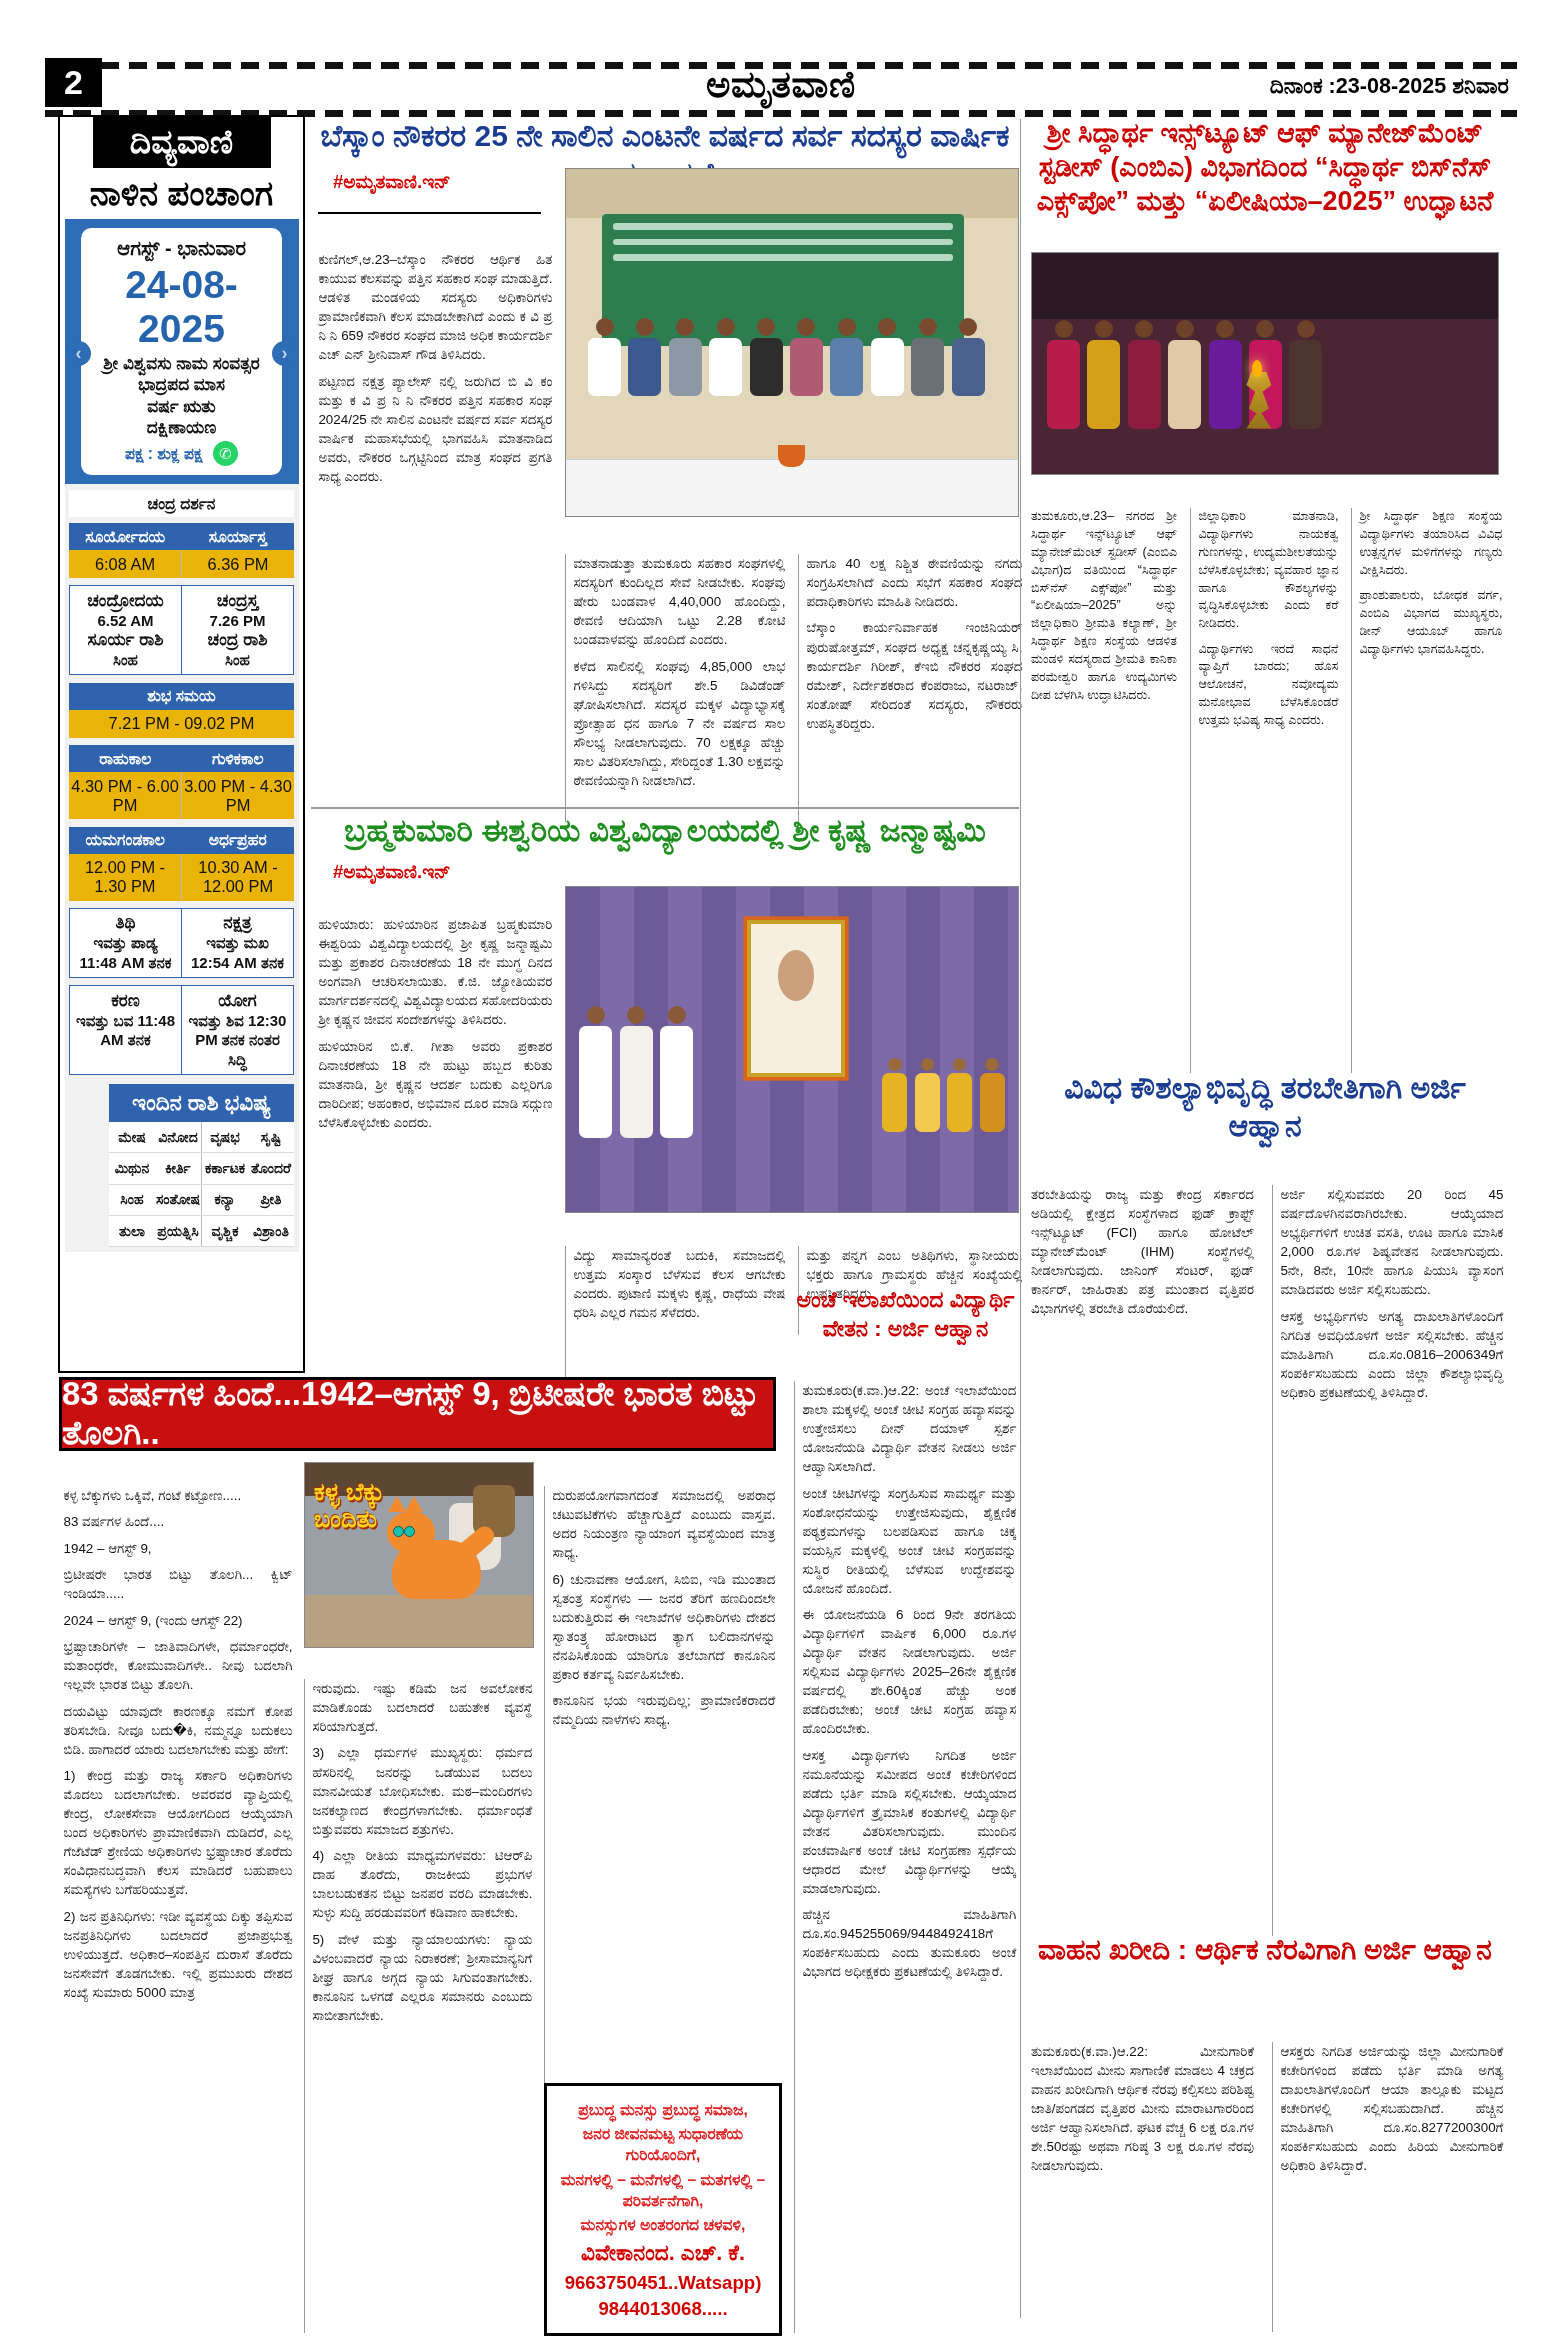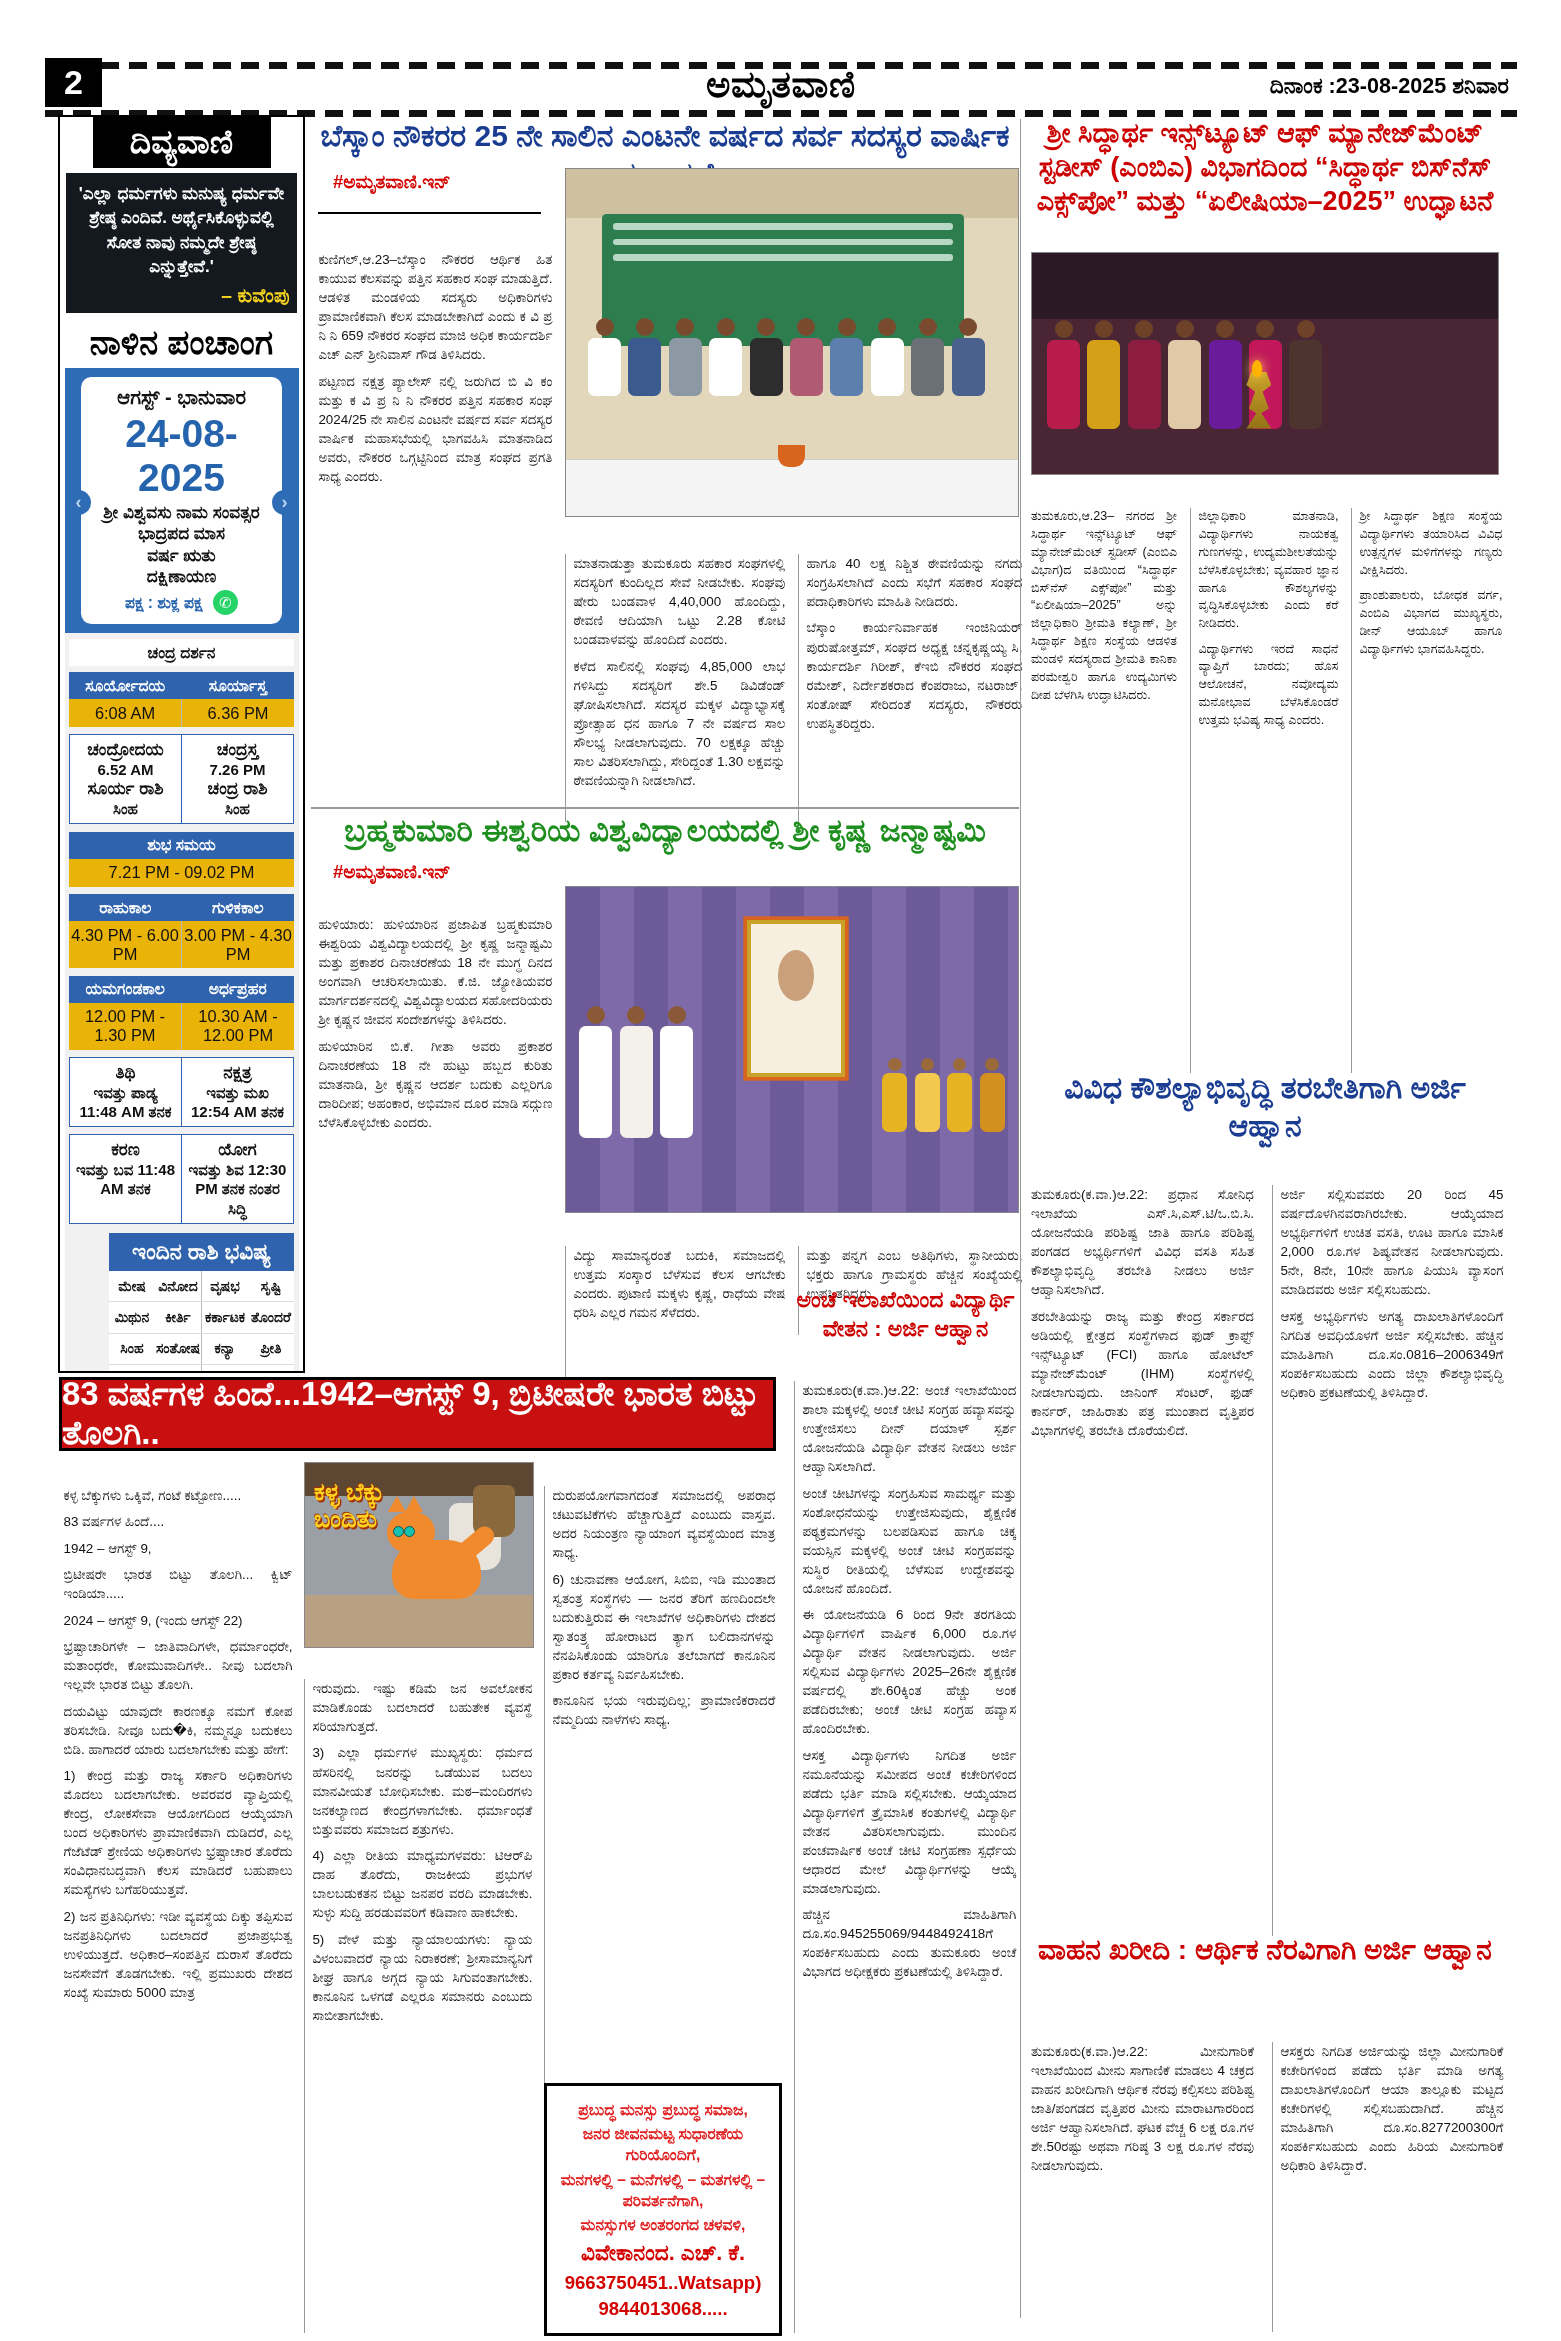--- a/index.html
+++ b/index.html
@@ -117,24 +117,20 @@
 <div id="page">
 
   <div class="dashrule" style="left:45px;top:62px;width:1472px;"></div>
   <div id="page-num">2</div>
   <div id="masthead">ಅಮೃತವಾಣಿ</div>
   <div id="dateline">ದಿನಾಂಕ :23-08-2025 ಶನಿವಾರ</div>
   <div class="dashrule" style="left:45px;top:110px;width:1472px;"></div>
 
   <div id="sidebar">
     <div class="divya-title">ದಿವ್ಯವಾಣಿ</div>
-    <div class="divya-quote">
-      <p class="q">'ಎಲ್ಲಾ ಧರ್ಮಗಳು ಮನುಷ್ಯ ಧರ್ಮವೇ ಶ್ರೇಷ್ಠ ಎಂದಿವೆ. ಅರ್ಥೈಸಿಕೊಳ್ಳುವಲ್ಲಿ ಸೋತ ನಾವು ನಮ್ಮದೇ ಶ್ರೇಷ್ಠ ಎನ್ನುತ್ತೇವೆ.'</p>
-      <div class="q-author">– ಕುವೆಂಪು</div>
-    </div>
     <div class="panch-title">ನಾಳಿನ ಪಂಚಾಂಗ</div>
     <div class="panch-card">
       <div class="chev chev-l">‹</div>
       <div class="chev chev-r">›</div>
       <div class="panch-inner">
         <div class="p-month">ಆಗಸ್ಟ್ - ಭಾನುವಾರ</div>
         <div class="p-date">24-08-2025</div>
         <div class="p-lines">
             <p>ಶ್ರೀ ವಿಶ್ವವಸು ನಾಮ ಸಂವತ್ಸರ</p>
             <p>ಭಾದ್ರಪದ ಮಾಸ</p>
@@ -427,21 +423,20 @@
         <p>ಅಂಚೆ ಚೀಟಿಗಳನ್ನು ಸಂಗ್ರಹಿಸುವ ಸಾಮರ್ಥ್ಯ ಮತ್ತು ಸಂಶೋಧನೆಯನ್ನು ಉತ್ತೇಜಿಸುವುದು, ಶೈಕ್ಷಣಿಕ ಪಠ್ಯಕ್ರಮಗಳನ್ನು ಬಲಪಡಿಸುವ ಹಾಗೂ ಚಿಕ್ಕ ವಯಸ್ಸಿನ ಮಕ್ಕಳಲ್ಲಿ ಅಂಚೆ ಚೀಟಿ ಸಂಗ್ರಹವನ್ನು ಸುಸ್ಥಿರ ರೀತಿಯಲ್ಲಿ ಬೆಳೆಸುವ ಉದ್ದೇಶವನ್ನು ಯೋಜನೆ ಹೊಂದಿದೆ.</p>
         <p>ಈ ಯೋಜನೆಯಡಿ 6 ರಿಂದ 9ನೇ ತರಗತಿಯ ವಿದ್ಯಾರ್ಥಿಗಳಿಗೆ ವಾರ್ಷಿಕ 6,000 ರೂ.ಗಳ ವಿದ್ಯಾರ್ಥಿ ವೇತನ ನೀಡಲಾಗುವುದು. ಅರ್ಜಿ ಸಲ್ಲಿಸುವ ವಿದ್ಯಾರ್ಥಿಗಳು 2025–26ನೇ ಶೈಕ್ಷಣಿಕ ವರ್ಷದಲ್ಲಿ ಶೇ.60ಕ್ಕಿಂತ ಹೆಚ್ಚು ಅಂಕ ಪಡೆದಿರಬೇಕು; ಅಂಚೆ ಚೀಟಿ ಸಂಗ್ರಹ ಹವ್ಯಾಸ ಹೊಂದಿರಬೇಕು.</p>
         <p>ಆಸಕ್ತ ವಿದ್ಯಾರ್ಥಿಗಳು ನಿಗದಿತ ಅರ್ಜಿ ನಮೂನೆಯನ್ನು ಸಮೀಪದ ಅಂಚೆ ಕಚೇರಿಗಳಿಂದ ಪಡೆದು ಭರ್ತಿ ಮಾಡಿ ಸಲ್ಲಿಸಬೇಕು. ಆಯ್ಕೆಯಾದ ವಿದ್ಯಾರ್ಥಿಗಳಿಗೆ ತ್ರೈಮಾಸಿಕ ಕಂತುಗಳಲ್ಲಿ ವಿದ್ಯಾರ್ಥಿ ವೇತನ ವಿತರಿಸಲಾಗುವುದು. ಮುಂದಿನ ಪಂಚವಾರ್ಷಿಕ ಅಂಚೆ ಚೀಟಿ ಸಂಗ್ರಹಣಾ ಸ್ಪರ್ಧೆಯ ಆಧಾರದ ಮೇಲೆ ವಿದ್ಯಾರ್ಥಿಗಳನ್ನು ಆಯ್ಕೆ ಮಾಡಲಾಗುವುದು.</p>
         <p>ಹೆಚ್ಚಿನ ಮಾಹಿತಿಗಾಗಿ ದೂ.ಸಂ.945255069/9448492418ಗೆ ಸಂಪರ್ಕಿಸಬಹುದು ಎಂದು ತುಮಕೂರು ಅಂಚೆ ವಿಭಾಗದ ಅಧೀಕ್ಷಕರು ಪ್ರಕಟಣೆಯಲ್ಲಿ ತಿಳಿಸಿದ್ದಾರೆ.</p>
       </div>
   </div>
 
   <div class="art" style="left:1025px;top:1069px;width:480px;height:855px;">
     <div class="hl hl-blue" style="top:0;font-size:30px;">ವಿವಿಧ ಕೌಶಲ್ಯಾಭಿವೃದ್ಧಿ ತರಬೇತಿಗಾಗಿ ಅರ್ಜಿ ಆಹ್ವಾನ</div>
     <div class="col" style="left:6px;top:95px;width:223px;height:751px;">
-        <p>ತುಮಕೂರು(ಕ.ವಾ.)ಆ.22: ಪ್ರಧಾನ ಸೋನಿಧ ಇಲಾಖೆಯ ಎಸ್.ಸಿ,ಎಸ್.ಟಿ/ಒ.ಬಿ.ಸಿ. ಯೋಜನೆಯಡಿ ಪರಿಶಿಷ್ಟ ಜಾತಿ ಹಾಗೂ ಪರಿಶಿಷ್ಟ ಪಂಗಡದ ಅಭ್ಯರ್ಥಿಗಳಿಗೆ ವಿವಿಧ ವಸತಿ ಸಹಿತ ಕೌಶಲ್ಯಾಭಿವೃದ್ಧಿ ತರಬೇತಿ ನೀಡಲು ಅರ್ಜಿ ಆಹ್ವಾನಿಸಲಾಗಿದೆ.</p>
         <p>ತರಬೇತಿಯನ್ನು ರಾಜ್ಯ ಮತ್ತು ಕೇಂದ್ರ ಸರ್ಕಾರದ ಅಡಿಯಲ್ಲಿ ಕ್ಷೇತ್ರದ ಸಂಸ್ಥೆಗಳಾದ ಫುಡ್ ಕ್ರಾಫ್ಟ್ ಇನ್ಸ್‌ಟ್ಯೂಟ್ (FCI) ಹಾಗೂ ಹೋಟೆಲ್ ಮ್ಯಾನೇಜ್‌ಮೆಂಟ್ (IHM) ಸಂಸ್ಥೆಗಳಲ್ಲಿ ನೀಡಲಾಗುವುದು. ಜಾನಿಂಗ್ ಸೆಂಟರ್, ಫುಡ್ ಕಾರ್ನರ್, ಜಾಹಿರಾತು ಪತ್ರ ಮುಂತಾದ ವೃತ್ತಿಪರ ವಿಭಾಗಗಳಲ್ಲಿ ತರಬೇತಿ ದೊರೆಯಲಿದೆ.</p>
       </div>
     <div class="col rulel" style="left:247px;top:95px;width:223px;height:751px;">
         <p>ಅರ್ಜಿ ಸಲ್ಲಿಸುವವರು 20 ರಿಂದ 45 ವರ್ಷದೊಳಗಿನವರಾಗಿರಬೇಕು. ಆಯ್ಕೆಯಾದ ಅಭ್ಯರ್ಥಿಗಳಿಗೆ ಉಚಿತ ವಸತಿ, ಊಟ ಹಾಗೂ ಮಾಸಿಕ 2,000 ರೂ.ಗಳ ಶಿಷ್ಯವೇತನ ನೀಡಲಾಗುವುದು. 5ನೇ, 8ನೇ, 10ನೇ ಹಾಗೂ ಪಿಯುಸಿ ವ್ಯಾಸಂಗ ಮಾಡಿದವರು ಅರ್ಜಿ ಸಲ್ಲಿಸಬಹುದು.</p>
         <p>ಆಸಕ್ತ ಅಭ್ಯರ್ಥಿಗಳು ಅಗತ್ಯ ದಾಖಲಾತಿಗಳೊಂದಿಗೆ ನಿಗದಿತ ಅವಧಿಯೊಳಗೆ ಅರ್ಜಿ ಸಲ್ಲಿಸಬೇಕು. ಹೆಚ್ಚಿನ ಮಾಹಿತಿಗಾಗಿ ದೂ.ಸಂ.0816–2006349ಗೆ ಸಂಪರ್ಕಿಸಬಹುದು ಎಂದು ಜಿಲ್ಲಾ ಕೌಶಲ್ಯಾಭಿವೃದ್ಧಿ ಅಧಿಕಾರಿ ಪ್ರಕಟಣೆಯಲ್ಲಿ ತಿಳಿಸಿದ್ದಾರೆ.</p>
       </div>
   </div>
 
   <div class="art" style="left:1025px;top:1932px;width:480px;height:388px;">
     <div class="hl hl-red" style="top:0;font-size:28px;">ವಾಹನ ಖರೀದಿ : ಆರ್ಥಿಕ ನೆರವಿಗಾಗಿ ಅರ್ಜಿ ಆಹ್ವಾನ</div>

